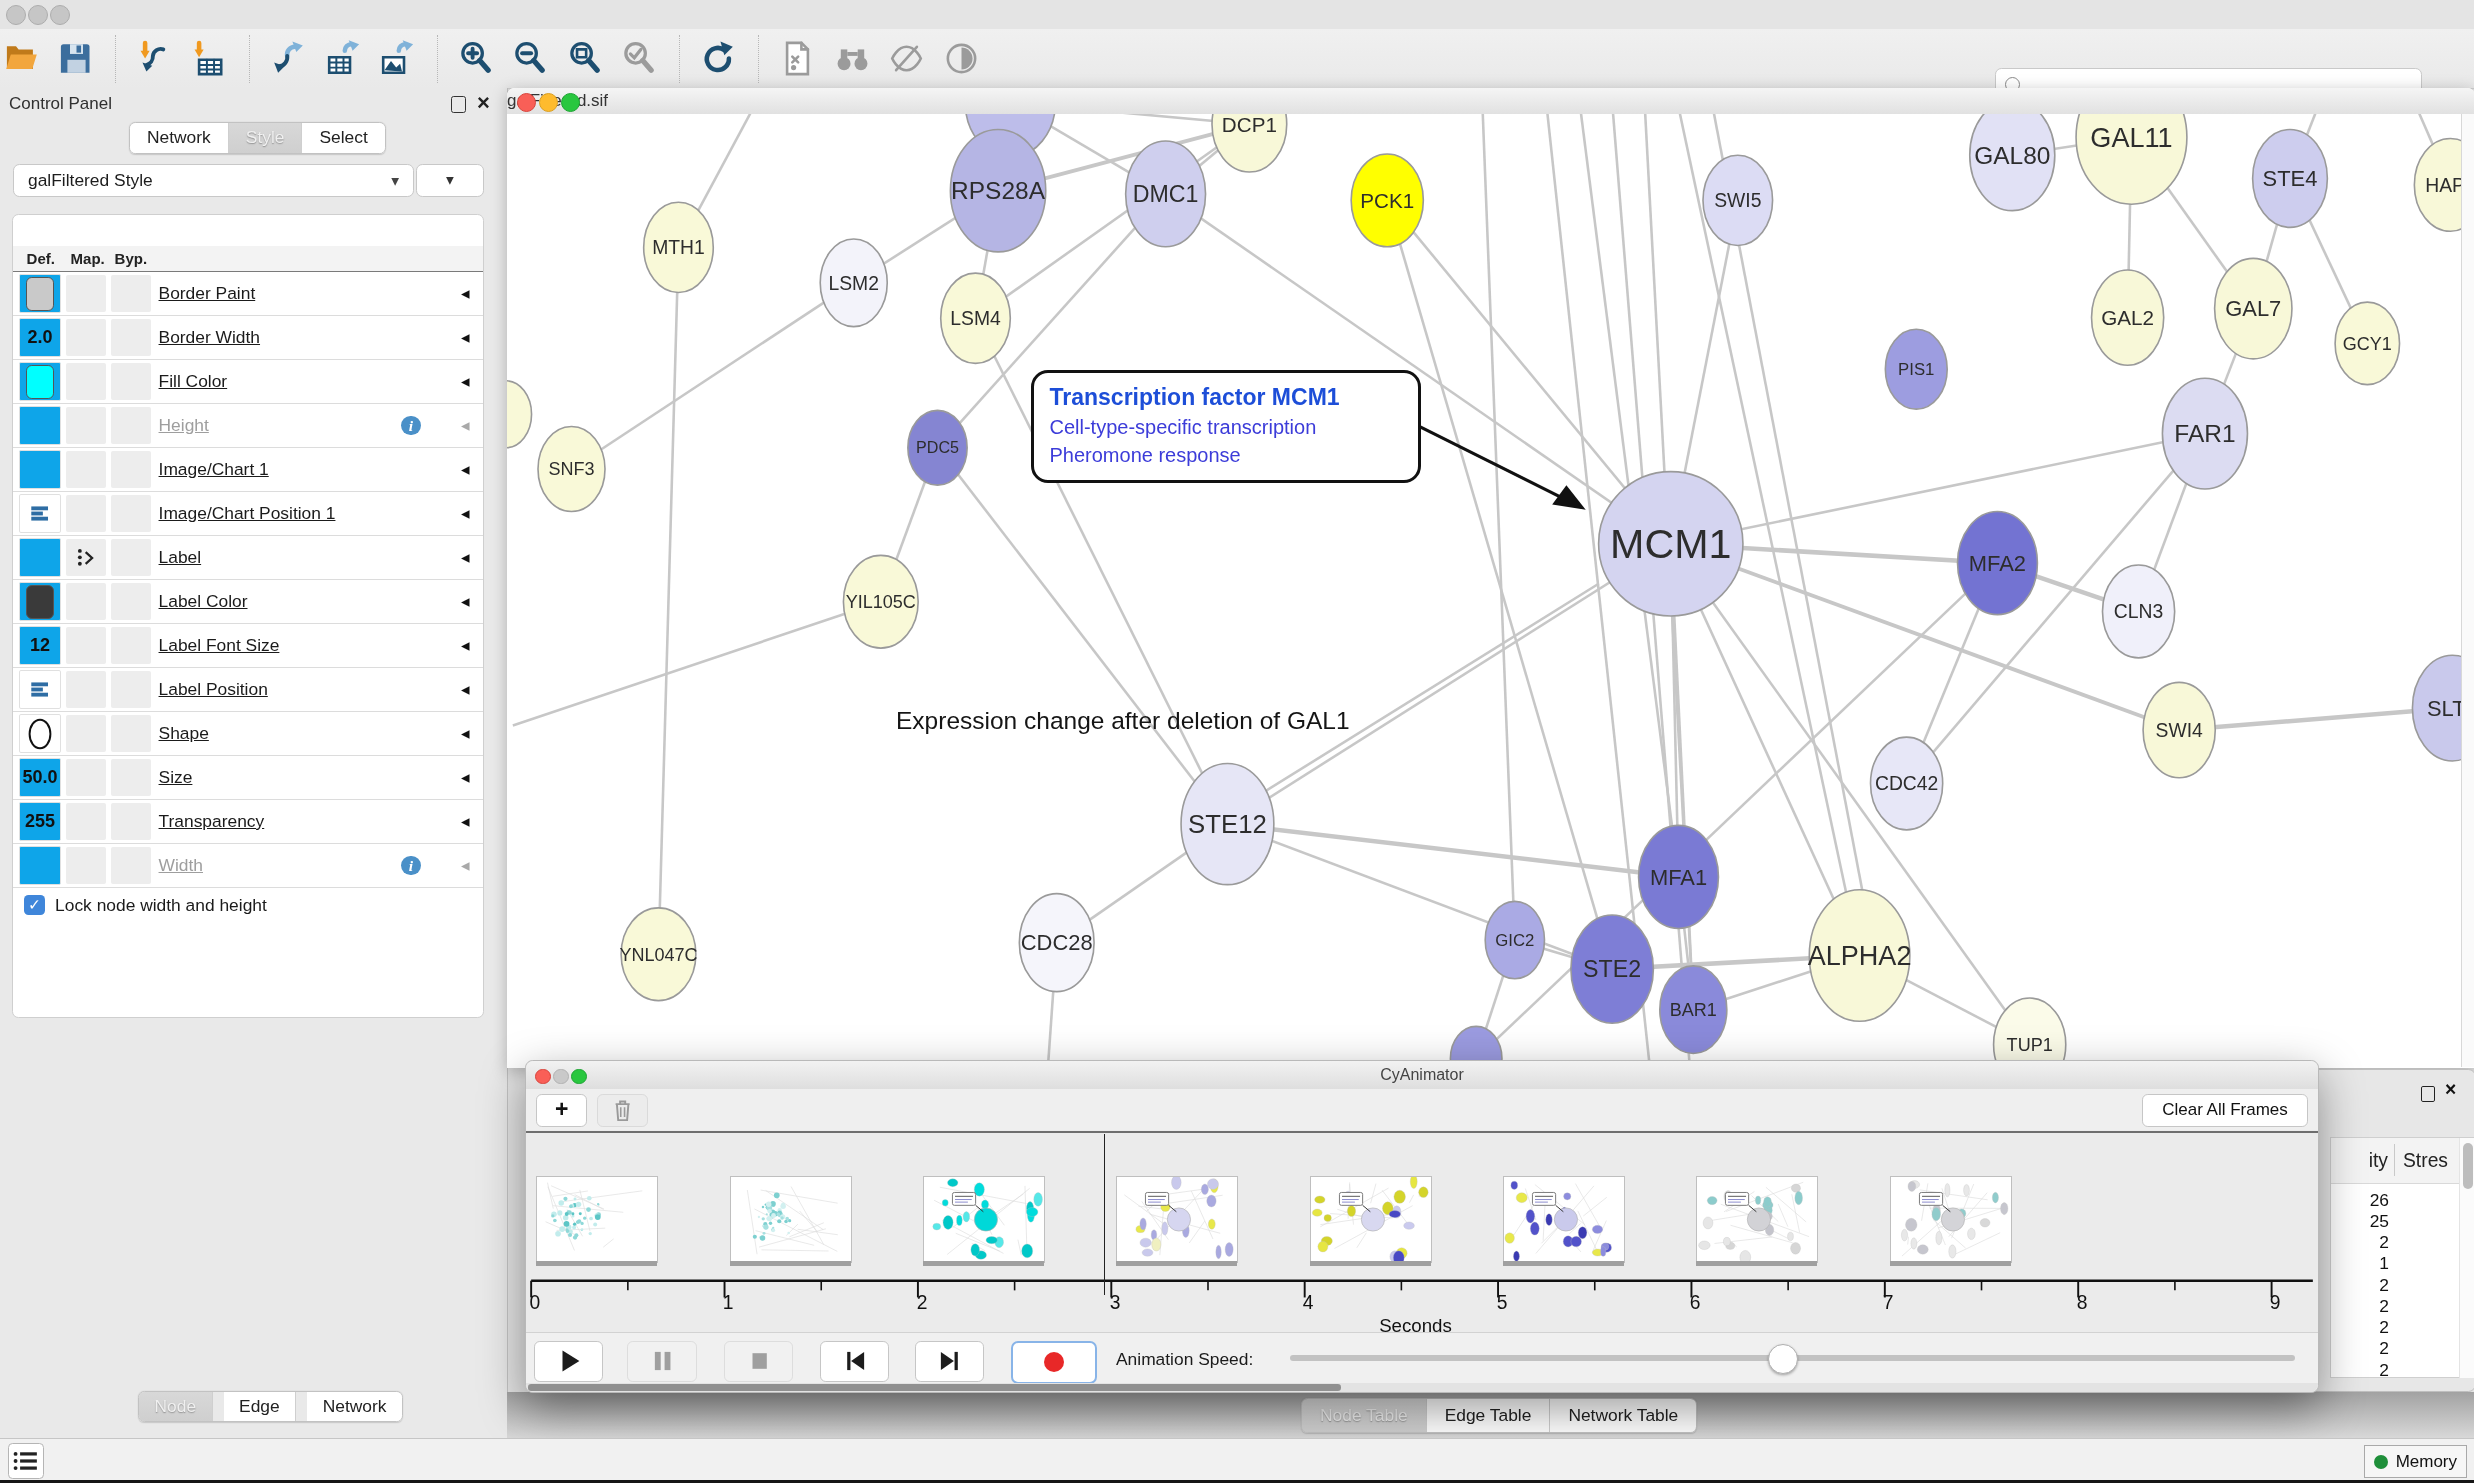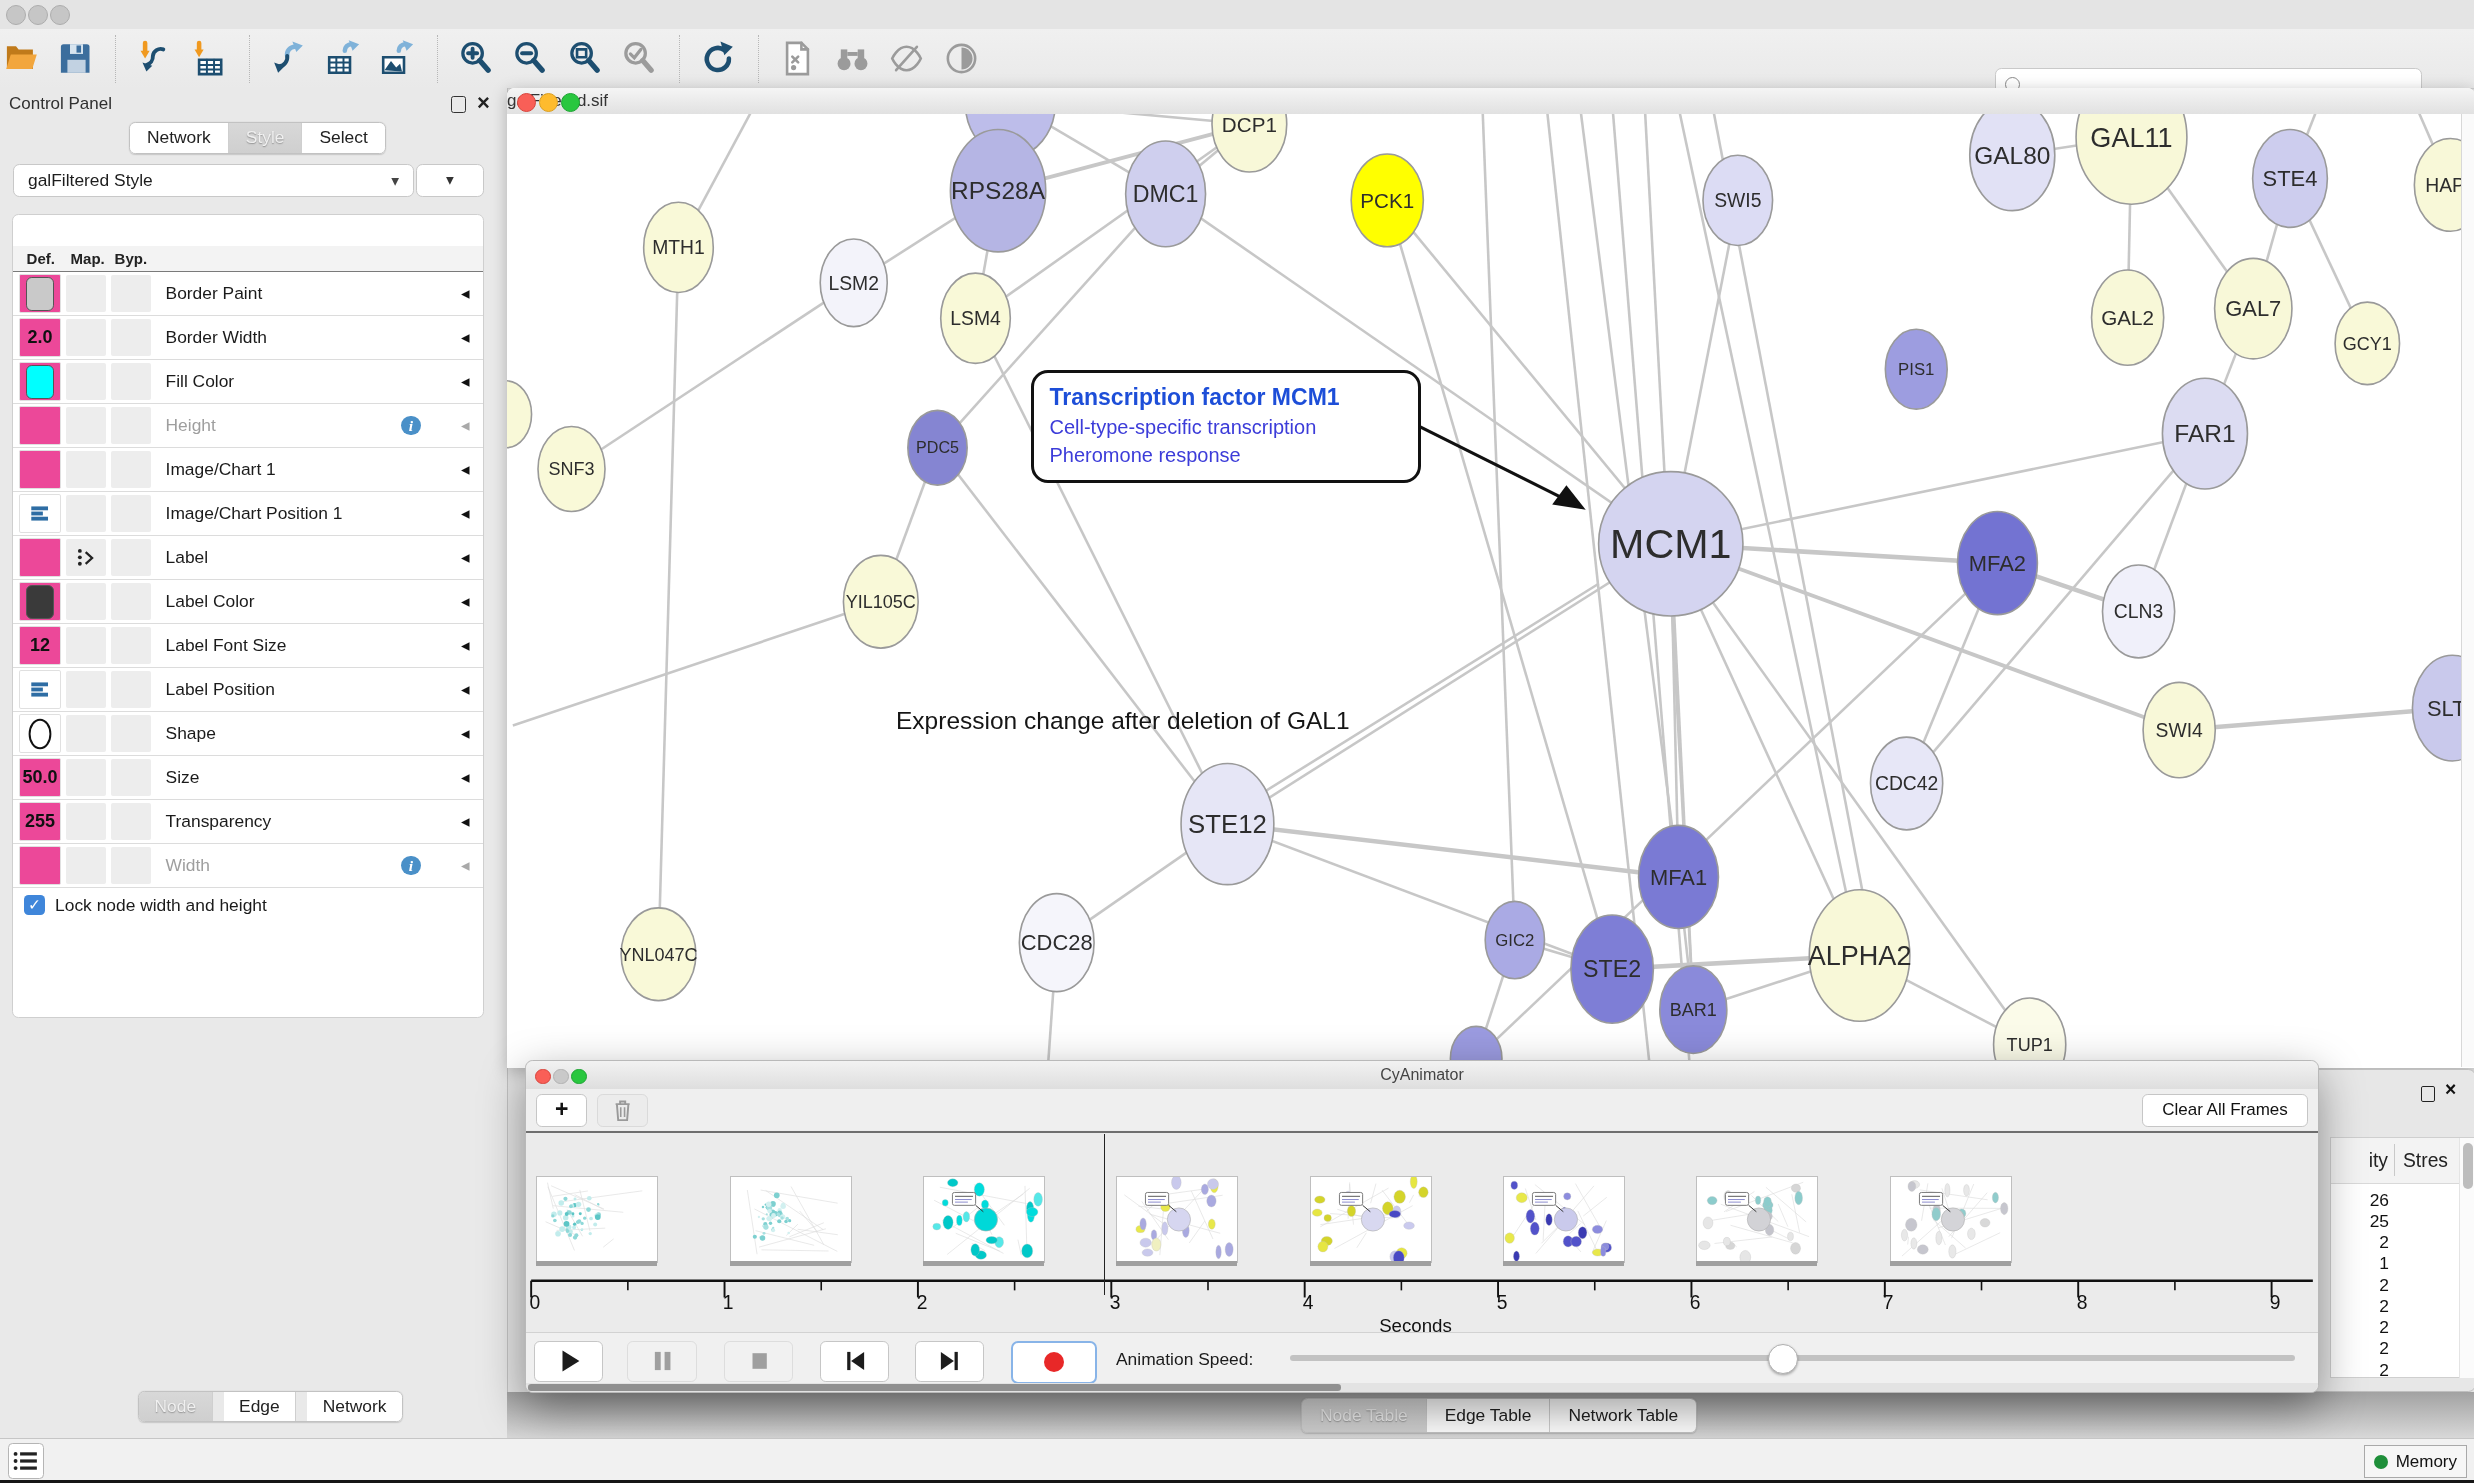--- a/index.html
+++ b/index.html
@@ -32,24 +32,24 @@
   #style-combo .carr{position:absolute;right:14px;top:0;color:#444;font-size:15.5px;}
   #style-menu-btn{left:416px;top:76px;width:66px;height:31px;background:#fff;border:1.3px solid #c8c8c8;border-radius:6.4px;text-align:center;line-height:30px;font-size:15.5px;color:#333;}
   #prop-card{left:11.6px;top:126px;width:470px;height:802px;background:#fff;border:0.6px solid #cfcfcf;border-radius:6.4px;}
   #prop-head{left:0;top:0;width:470px;height:31px;background:#e3e3e3;border-radius:6.4px 6.4px 0 0;border-bottom:0.6px solid #c6c6c6;}
   #prop-title{left:14px;top:6.4px;font-size:17.4px;color:#2a2a2a;}
   #prop-colhdr{left:0;top:31px;width:470px;height:24.5px;background:#f3f3f3;border-bottom:1.3px solid #7a7a7a;}
   .colh{top:3.9px;font-size:15px;font-weight:bold;color:#222;}
   #prop-rows{left:0;top:57px;width:470px;}
   .prow{display:flex;align-items:center;height:44px;border-bottom:0.6px solid #dcdcdc;background:#fff;position:relative;padding-left:6.4px;box-sizing:border-box;}
   .pcell{width:40px;height:37px;margin-right:5.2px;background:#ededed;border-radius:1.9px;display:flex;align-items:center;justify-content:center;flex:none;}
-  .pcell.def{background:#ec4899;border:0.6px solid #e0e0e0;}
+  .pcell.def{background:#0ea5e9;border:0.6px solid #e0e0e0;}
   .swatch{width:26px;height:32px;border:1.3px solid #555;border-radius:5.8px;}
   .pnum{font-weight:bold;font-size:18px;color:#111;}
-  .plabel{flex:1;font-size:17.4px;color:#1b1b1b;margin-left:9px;}
+  .plabel{flex:1;font-size:17.4px;color:#1b1b1b;margin-left:2px;text-decoration:underline;}
   .pmuted{color:#9e9e9e;}
   .pinfo{position:absolute;right:62px;width:19.3px;height:19.3px;border-radius:50%;background:#4a90c8;color:#fff;
      font-family:"Liberation Serif",serif;font-style:italic;font-weight:bold;font-size:15.5px;text-align:center;line-height:19.3px;}
   .parrow{position:absolute;right:13px;font-size:17px;color:#111;}
   .pmuted2{color:#a9a9a9;}
   #lock-row{left:0;top:670px;width:470px;height:40px;display:flex;align-items:center;position:absolute;}
   #lock-check{width:20.6px;height:20.6px;background:#3f86da;border-radius:4.5px;color:#fff;font-size:15.5px;text-align:center;line-height:20.6px;margin-left:11.6px;flex:none;}
   #lock-label{font-size:17.4px;color:#1b1b1b;margin-left:10.3px;}
   #cp-bottom-tabs{left:138px;top:1303px;gap:11px;}
   

